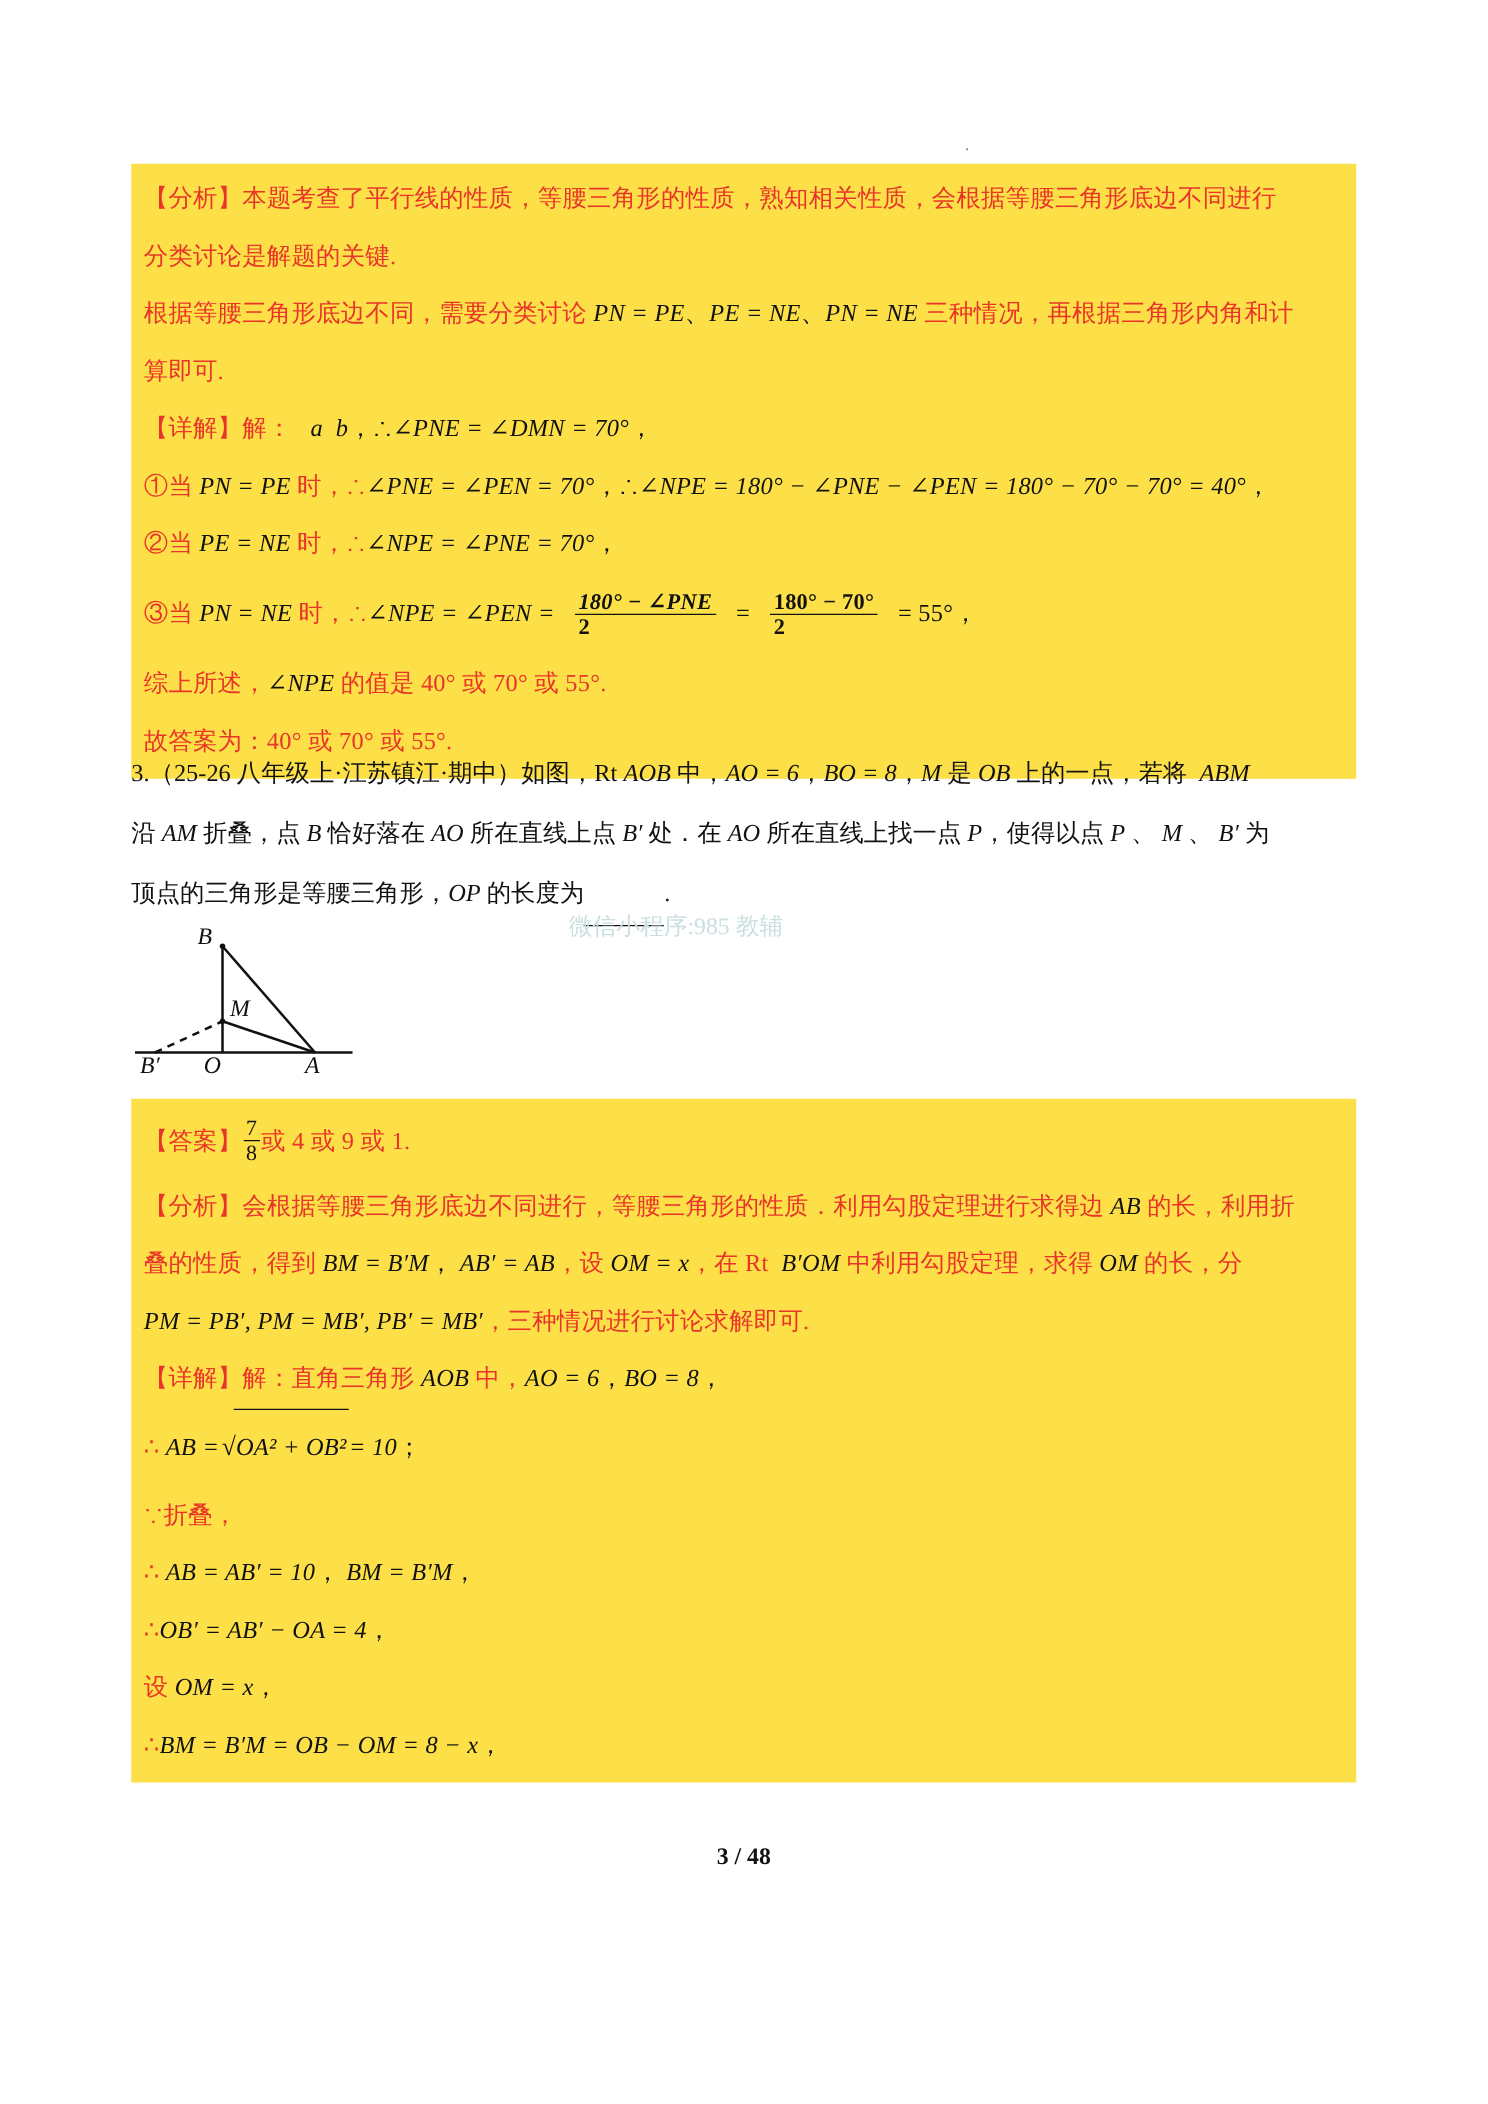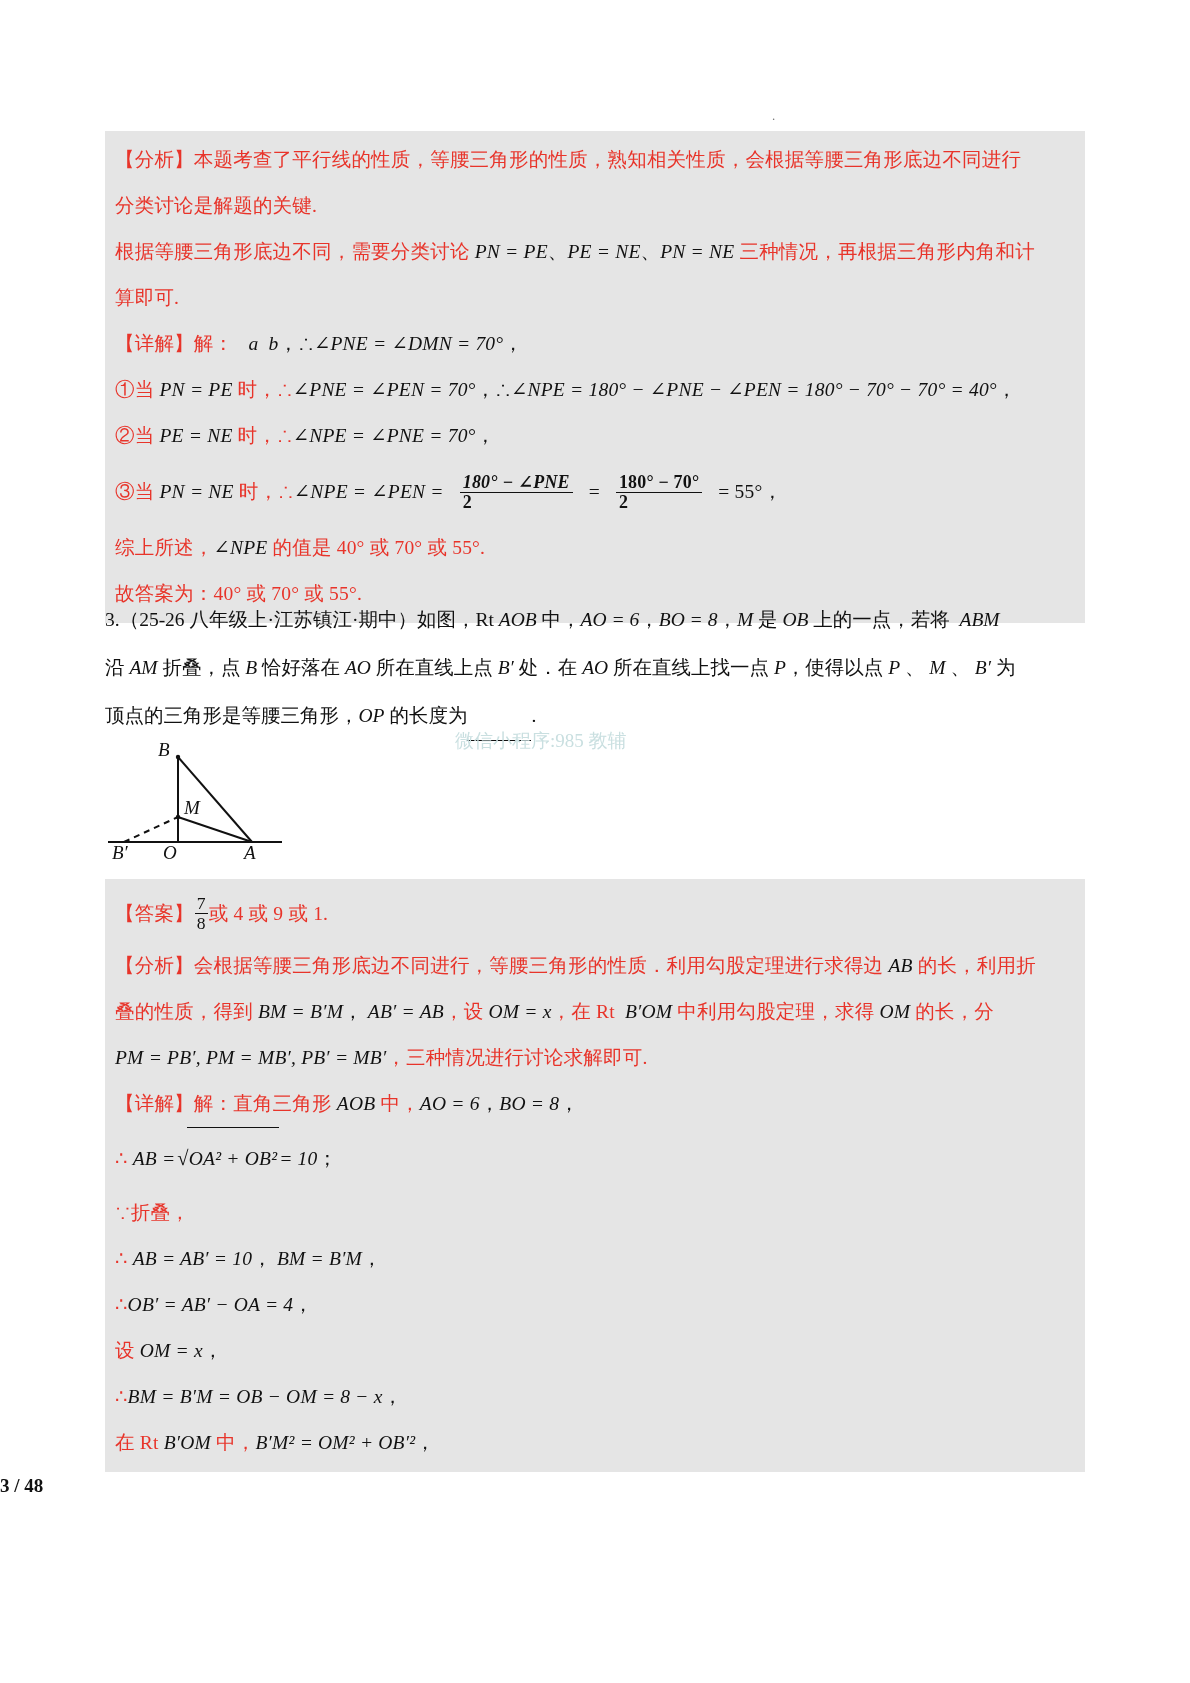--- a/index.html
+++ b/index.html
@@ -15,21 +15,21 @@
     overflow: hidden;
   }
   .page {
     position: relative;
     width: 1190px;
     height: 1683px;
     background: #fff;
   }
   
   .shade {
-    background: #e5e5e5;
+    background: #fde047;
     padding: 6px 0 6px 0;
   }
   .block-a { position: absolute; left: 105px; top: 131px; width: 980px; }
   .block-b { position: absolute; left: 105px; top: 879px; width: 980px; }
 
   .line {
     color: #e8342a;
     font-size: 19.5px;
     line-height: 46px;
     padding-left: 10px;
@@ -126,21 +126,21 @@
     font-family: "Liberation Serif", "DejaVu Serif", serif;
     pointer-events: none;
   }
 
   
   .footer {
     position: absolute;
     left: 0;
     top: 1475px;
     width: 1190px;
-    text-align: left;
+    text-align: center;
     font-size: 19px;
     font-weight: bold;
     color: #111;
   }
   .dotmark {
     position: absolute;
     left: 772px;
     top: 108px;
     font-size: 13px;
     color: #777;
@@ -274,21 +274,18 @@
     </div>
 
     <div class="line">
       <span class="red">设 </span><i class="m blk">OM = x</i><span class="blk">，</span>
     </div>
 
     <div class="line">
       <span class="red">∴</span><i class="m blk">BM = B′M = OB − OM = 8 − x</i><span class="blk">，</span>
     </div>
 
-    <div class="line">
-      <span class="red">在 Rt </span><i class="m blk">B′OM</i><span class="red"> 中，</span><i class="m blk">B′M² = OM² + OB′²</i><span class="blk">，</span>
-    </div>
 
   </div>
 
   <div class="footer">3 / 48</div>
 
 </div>
 
 </body></html>

